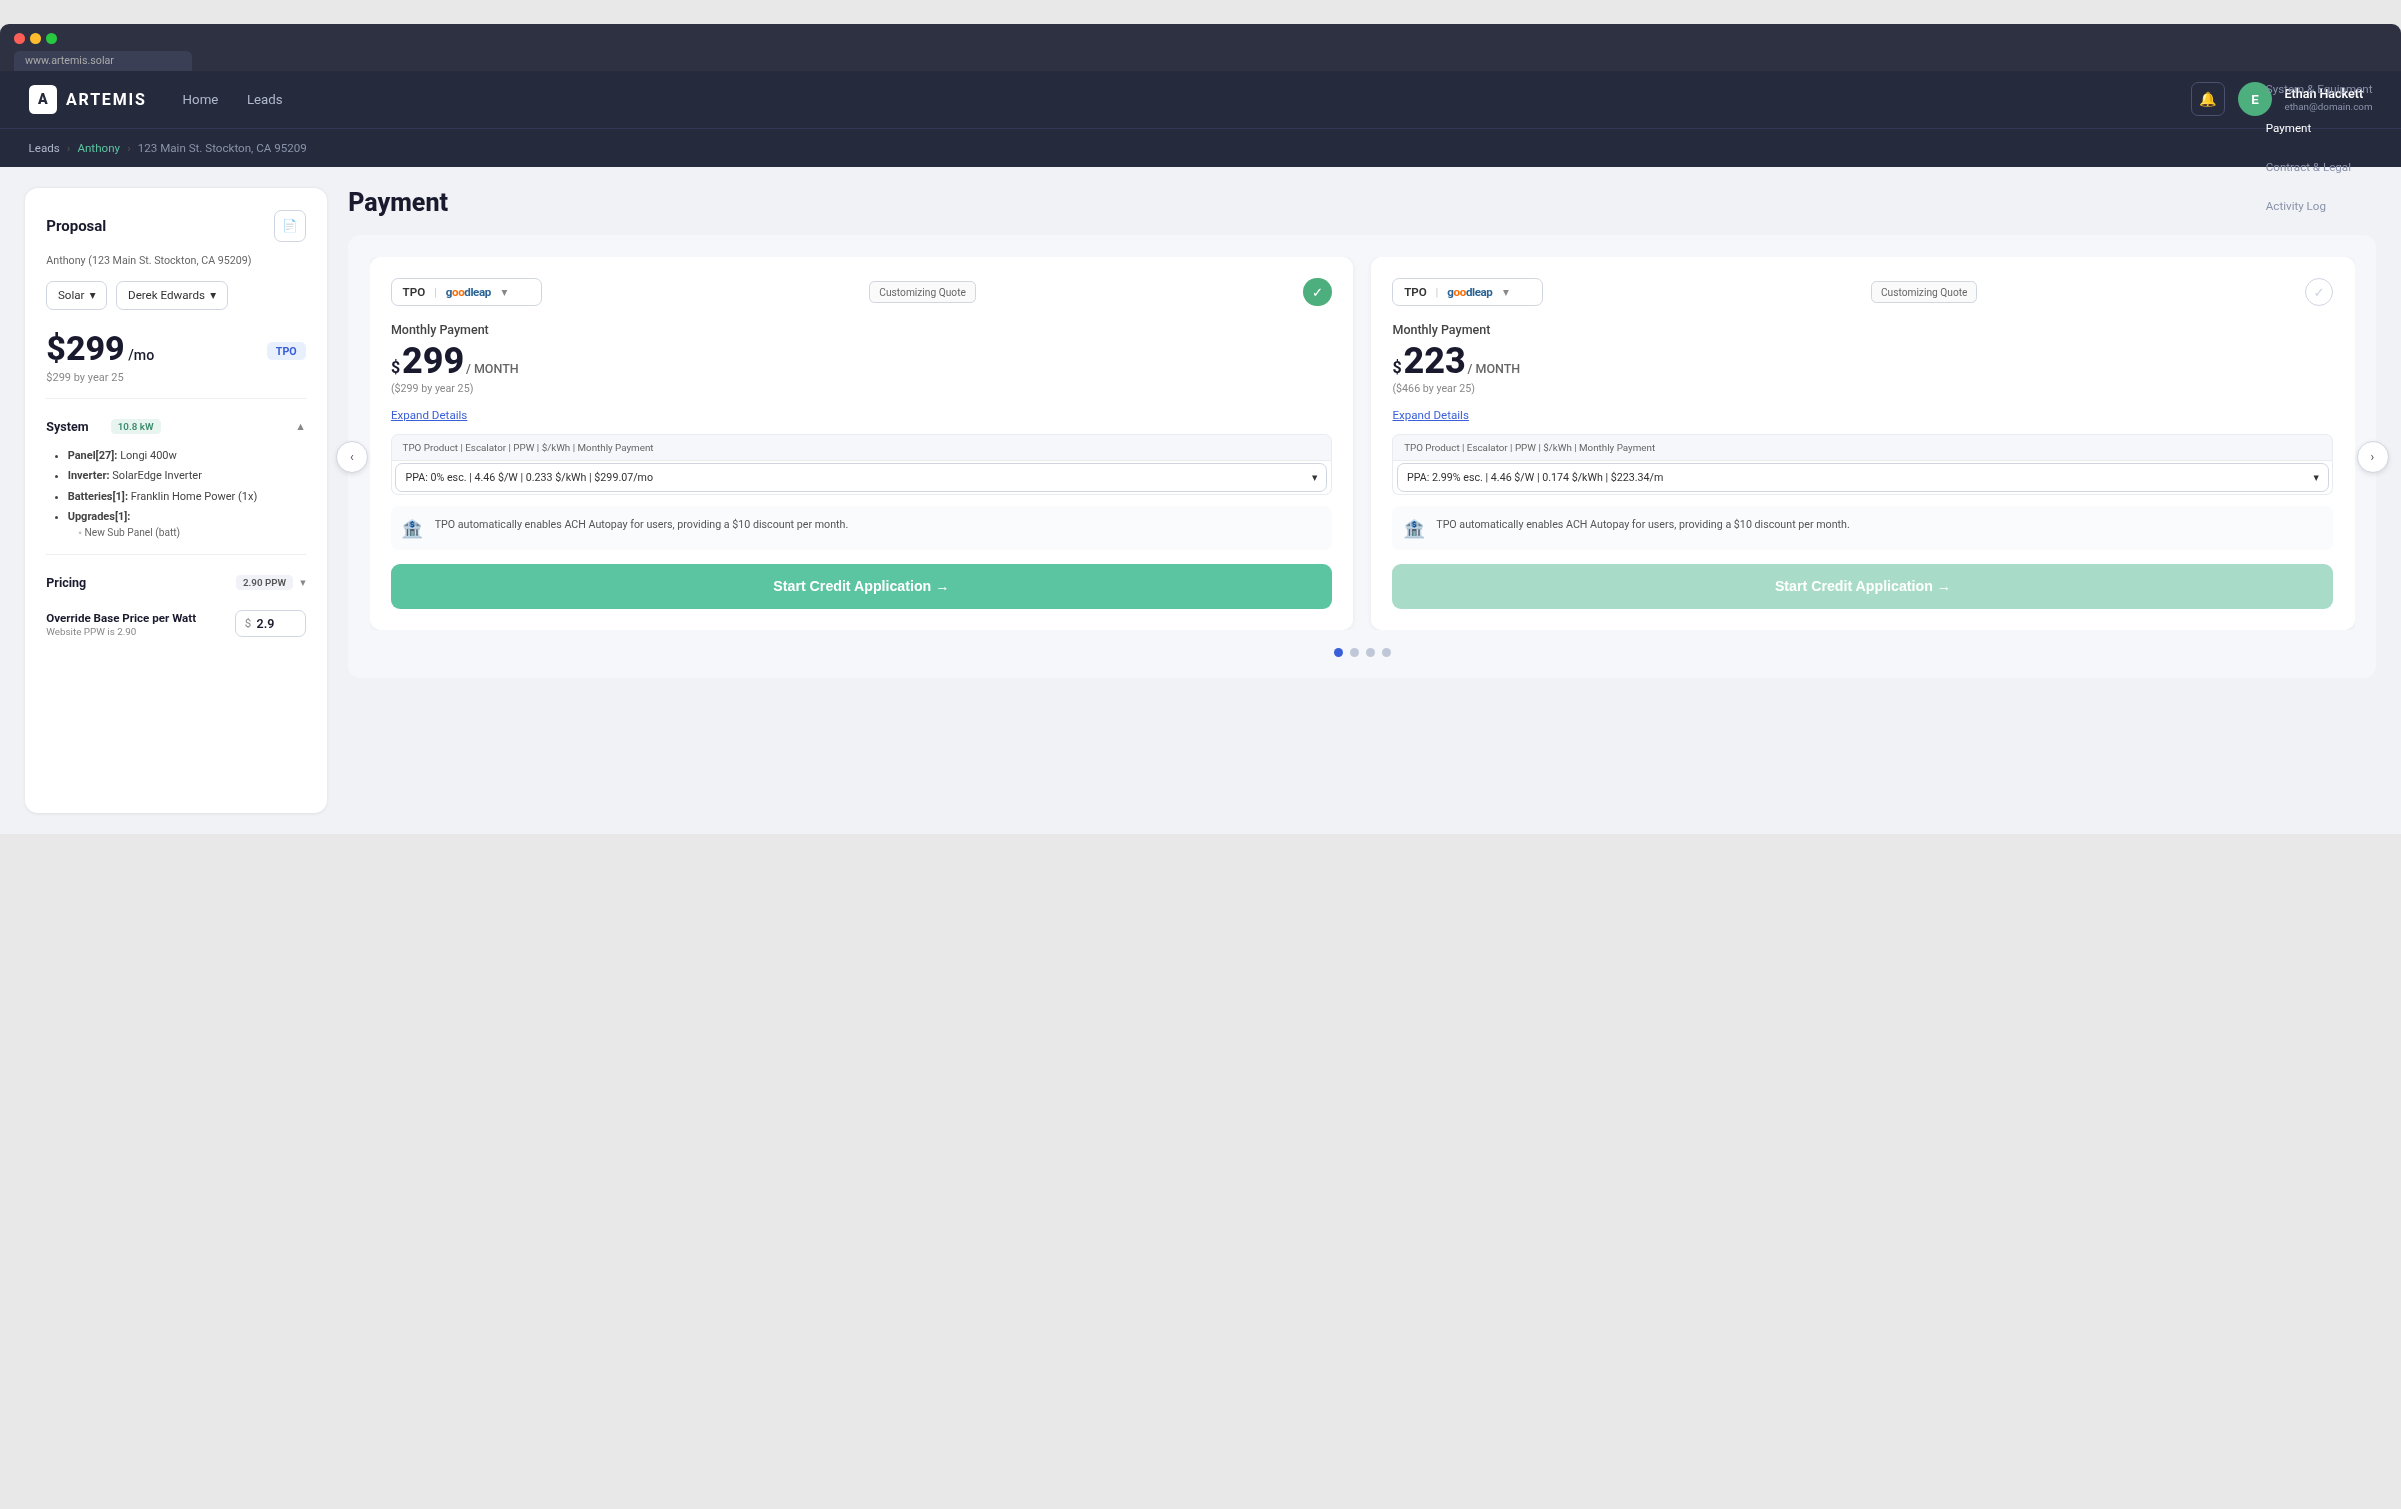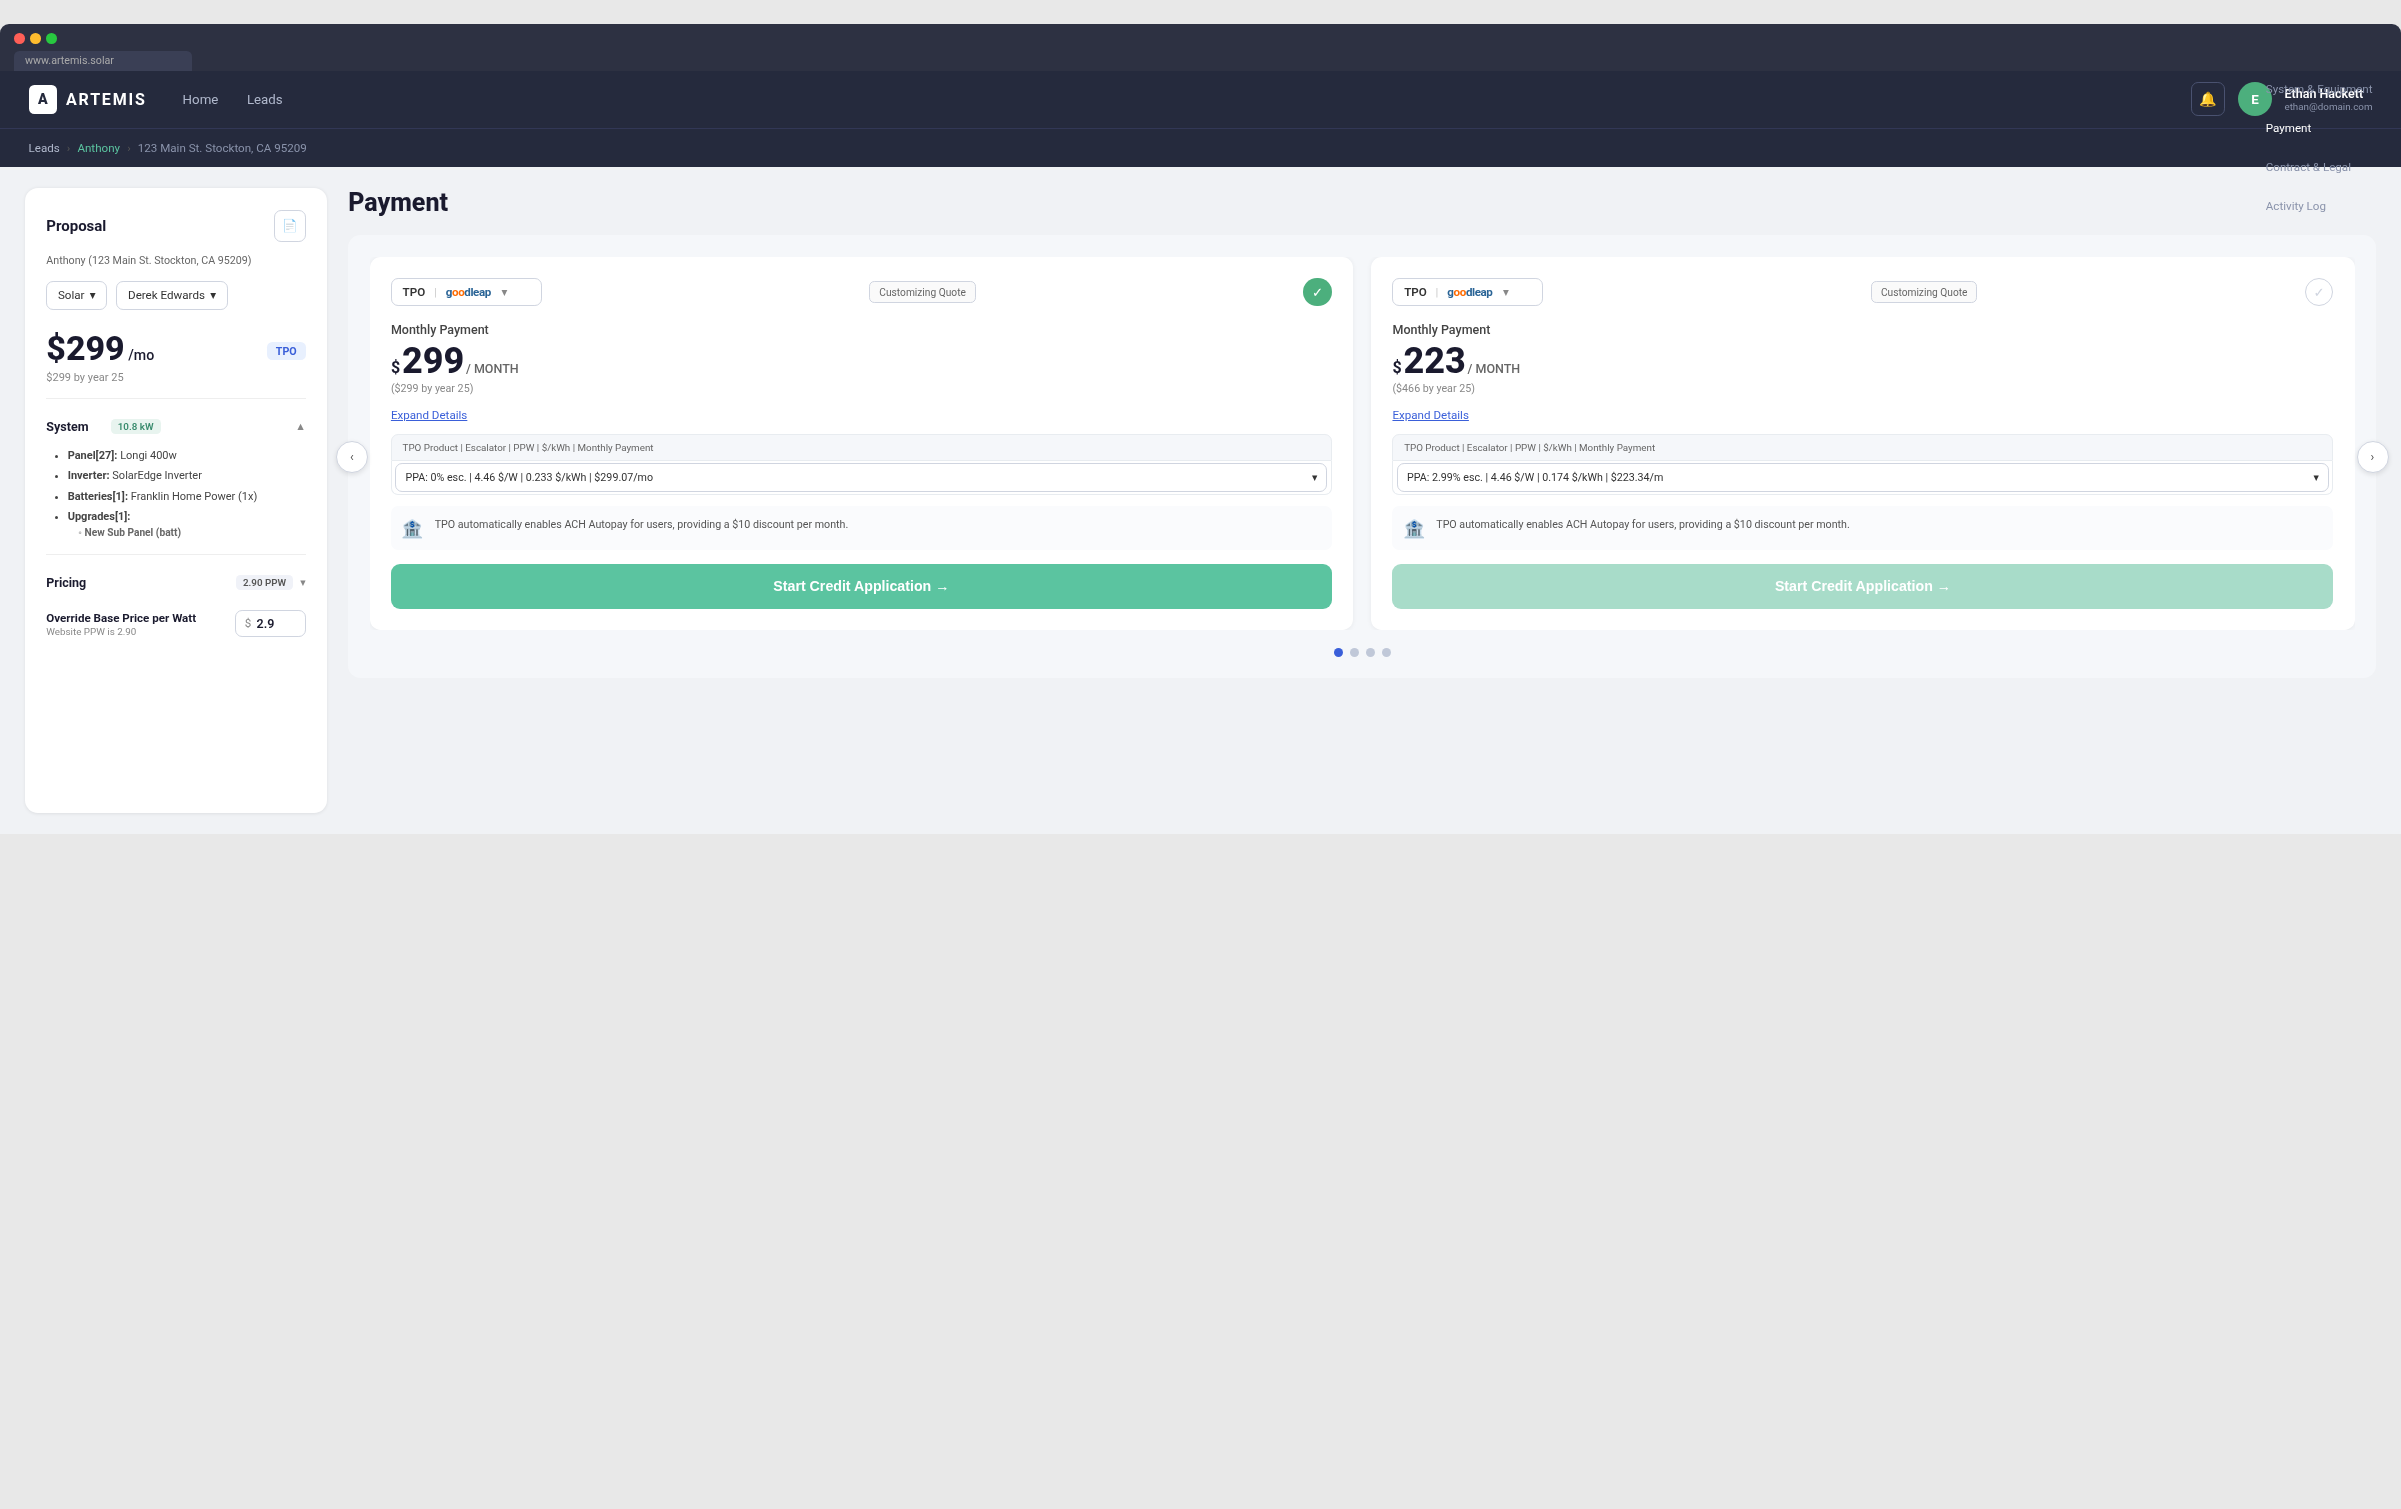--- a/index.html
+++ b/index.html
@@ -200,21 +200,21 @@
     }
     .section-chevron { color: #888; font-size: 10.7px; }
     .system-list {
       margin: 5.3px 0 12.5px 10.7px;
       list-style: disc;
       padding-left: 10.7px;
     }
     .system-list li {
       font-size: 11px; color: #444; margin-bottom: 3.6px; line-height: 1.5;
     }
-    .system-list li span { font-weight: 700; }
+    .system-list li span { font-weight: 400; }
     .pricing-header {
       display: flex; align-items: center; justify-content: space-between;
       padding: 9px 0;
     }
     .ppw-badge {
       background: #f0f2f8; color: #555;
       border-radius: 4.4px; padding: 1.8px 7.1px;
       font-size: 9.8px; font-weight: 600;
     }
     .override-row {

